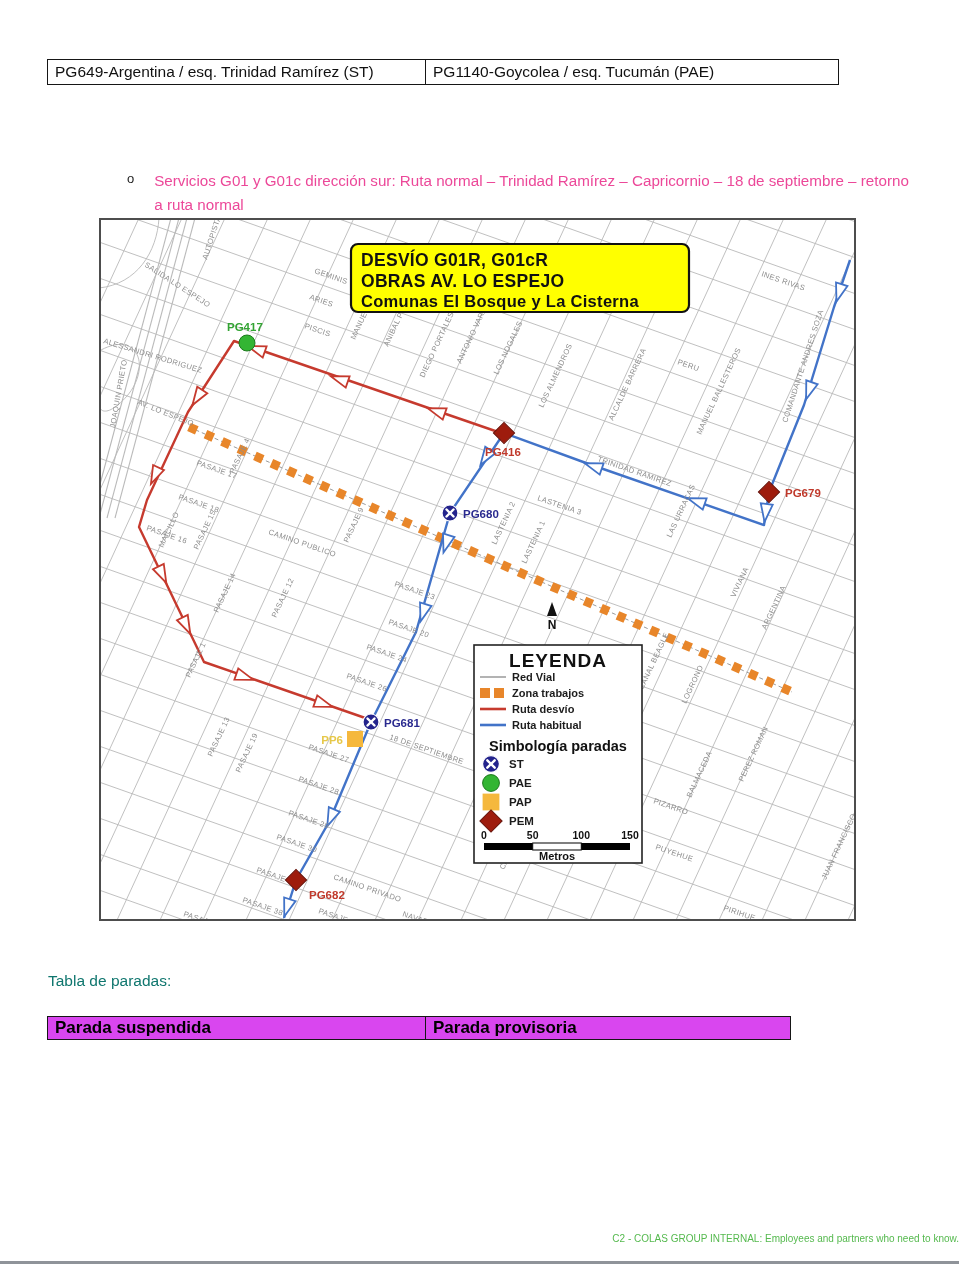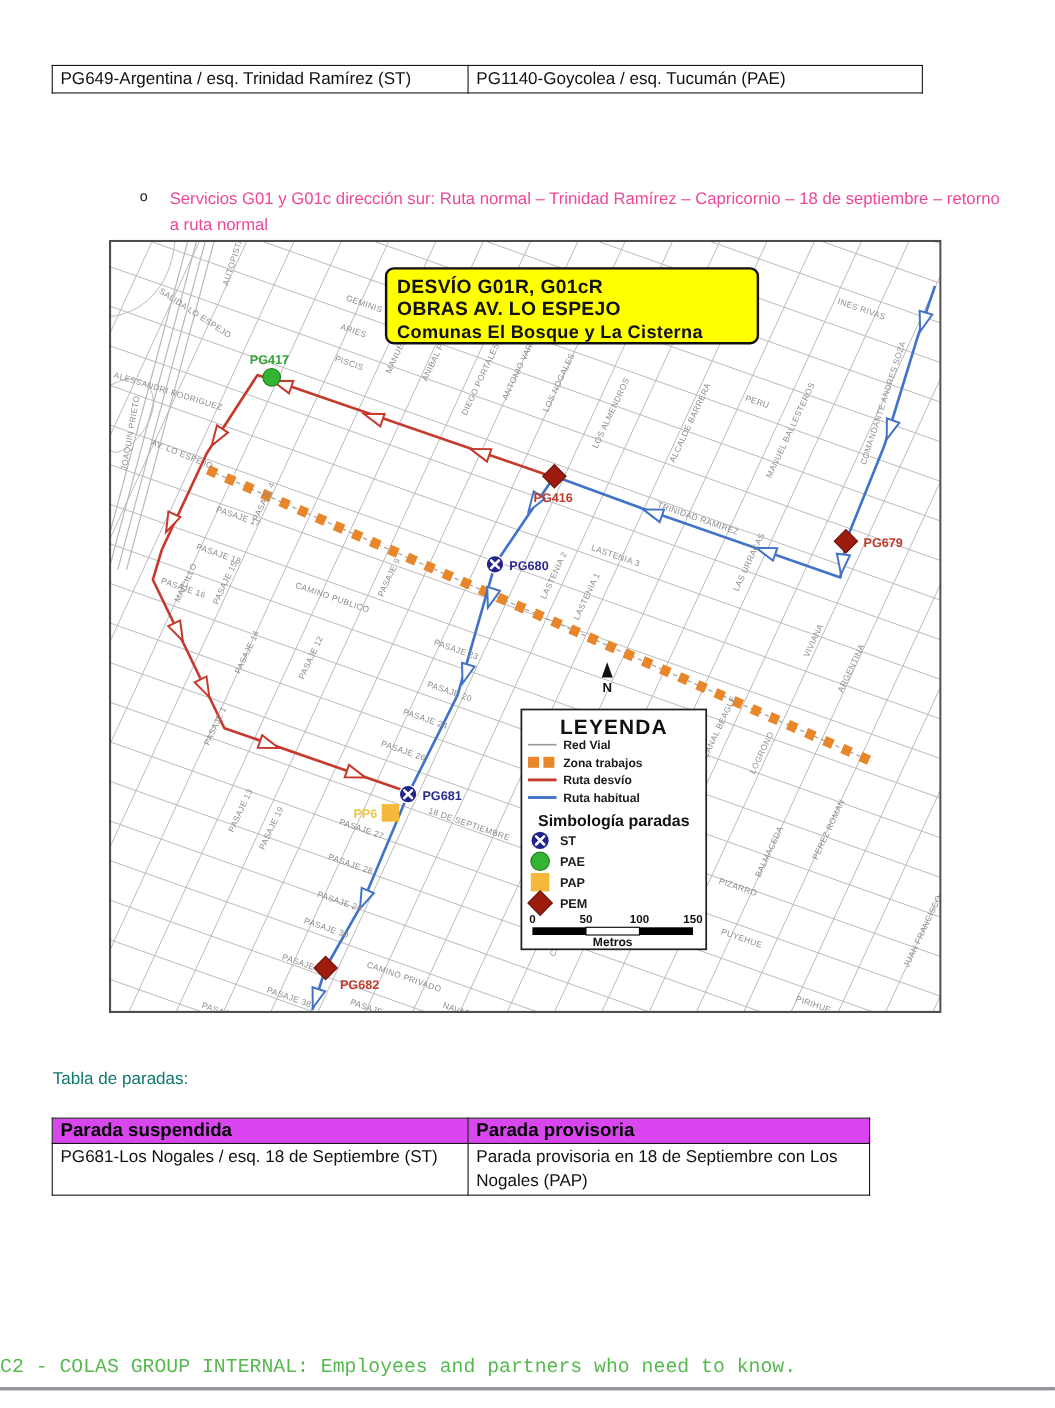--- a/index.html
+++ b/index.html
@@ -12,21 +12,21 @@
   #bottom-table{position:absolute;left:47px;top:1016px;width:743px;}
   #bottom-table th{border:1.6px solid #161616;background:#d946ef;
         font-family:Liberation Sans, sans-serif;font-size:17px;font-weight:bold;
         text-align:left;padding:1px 7px;color:#000;}
   .just{text-align:justify;}
   .bullet{position:absolute;left:127px;top:169px;width:800px;display:flex;align-items:flex-start;}
   .bullet .marker{font-size:13px;line-height:1.6;margin-right:20px;color:#222;}
   .bullet .btext{width:762px;font-size:15.2px;line-height:1.55;color:#ec4899;}
   .map-wrap{position:absolute;left:99px;top:218px;width:757px;height:703px;}
   .tabla-heading{position:absolute;left:48px;top:972px;font-size:15.5px;color:#0f766e;}
-  .footer{position:absolute;top:1233px;left:0;width:959px;text-align:left;font-size:18px;font-family:Liberation Mono, monospace;}
+  .footer{position:absolute;top:1233px;left:0;width:959px;text-align:right;font-size:10px;}
   .bottom-rule{position:absolute;top:1261px;left:0;width:959px;height:3px;background:#8f9399;}
   svg text{font-family:"Liberation Sans",sans-serif;}
   .street{font-size:7.6px;fill:#8d8d8d;letter-spacing:.35px;}
   .stoplabel{font-size:11.5px;font-weight:bold;}
   .legtext{font-size:11px;font-weight:bold;fill:#1c1c1c;}
 </style>
 </head>
 <body>
 
 <div class="page">
@@ -293,23 +293,19 @@
         <col style="width:378px">
         <col style="width:365px">
       </colgroup>
     <thead>
         <tr>
       <th>Parada suspendida</th>
       <th>Parada provisoria</th>
     </tr>
       </thead>
     <tbody>
-        <tr>
-          <td>PG681-Los Nogales / esq. 18 de Septiembre (ST)</td>
-          <td>Parada provisoria en 18 de Septiembre con Los Nogales (PAP)</td>
-        </tr>
       </tbody>
   </table>
 
   <div class="footer" style="color: rgb(85, 185, 78);">C2 - COLAS GROUP INTERNAL: Employees and partners who need to know.</div>
   <div class="bottom-rule"></div>
 
 </div>
 
 </body></html>

